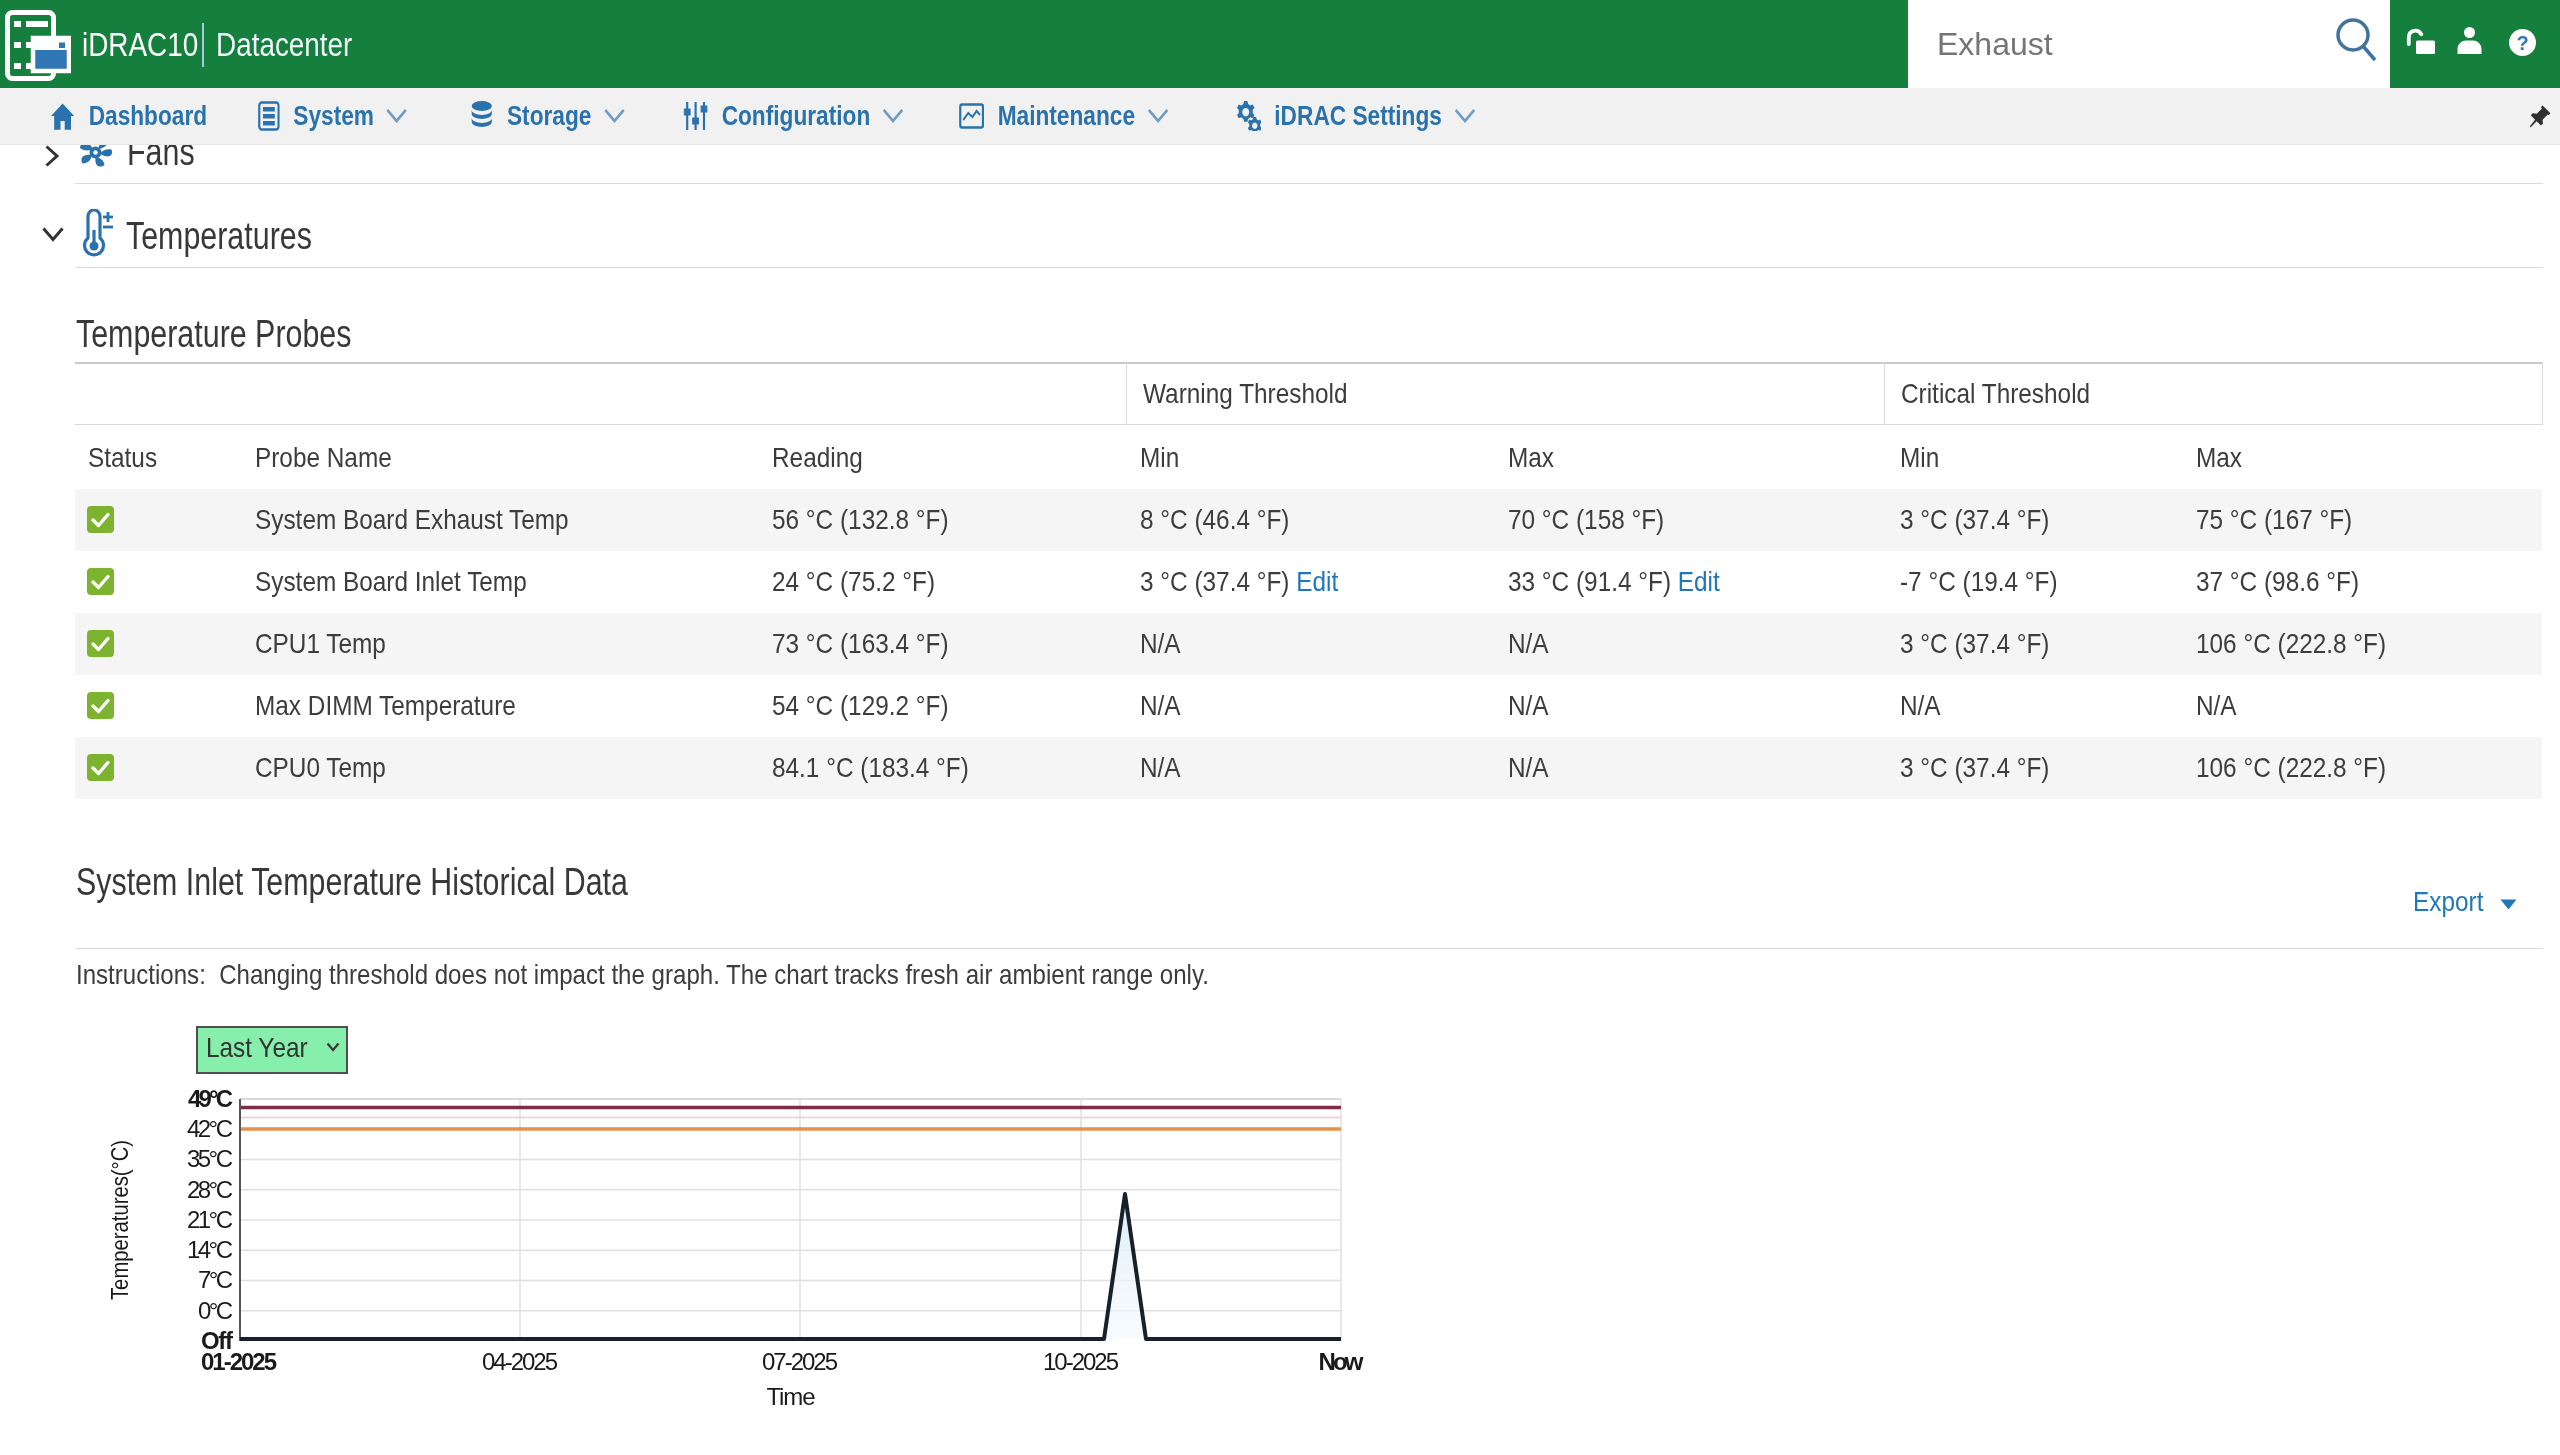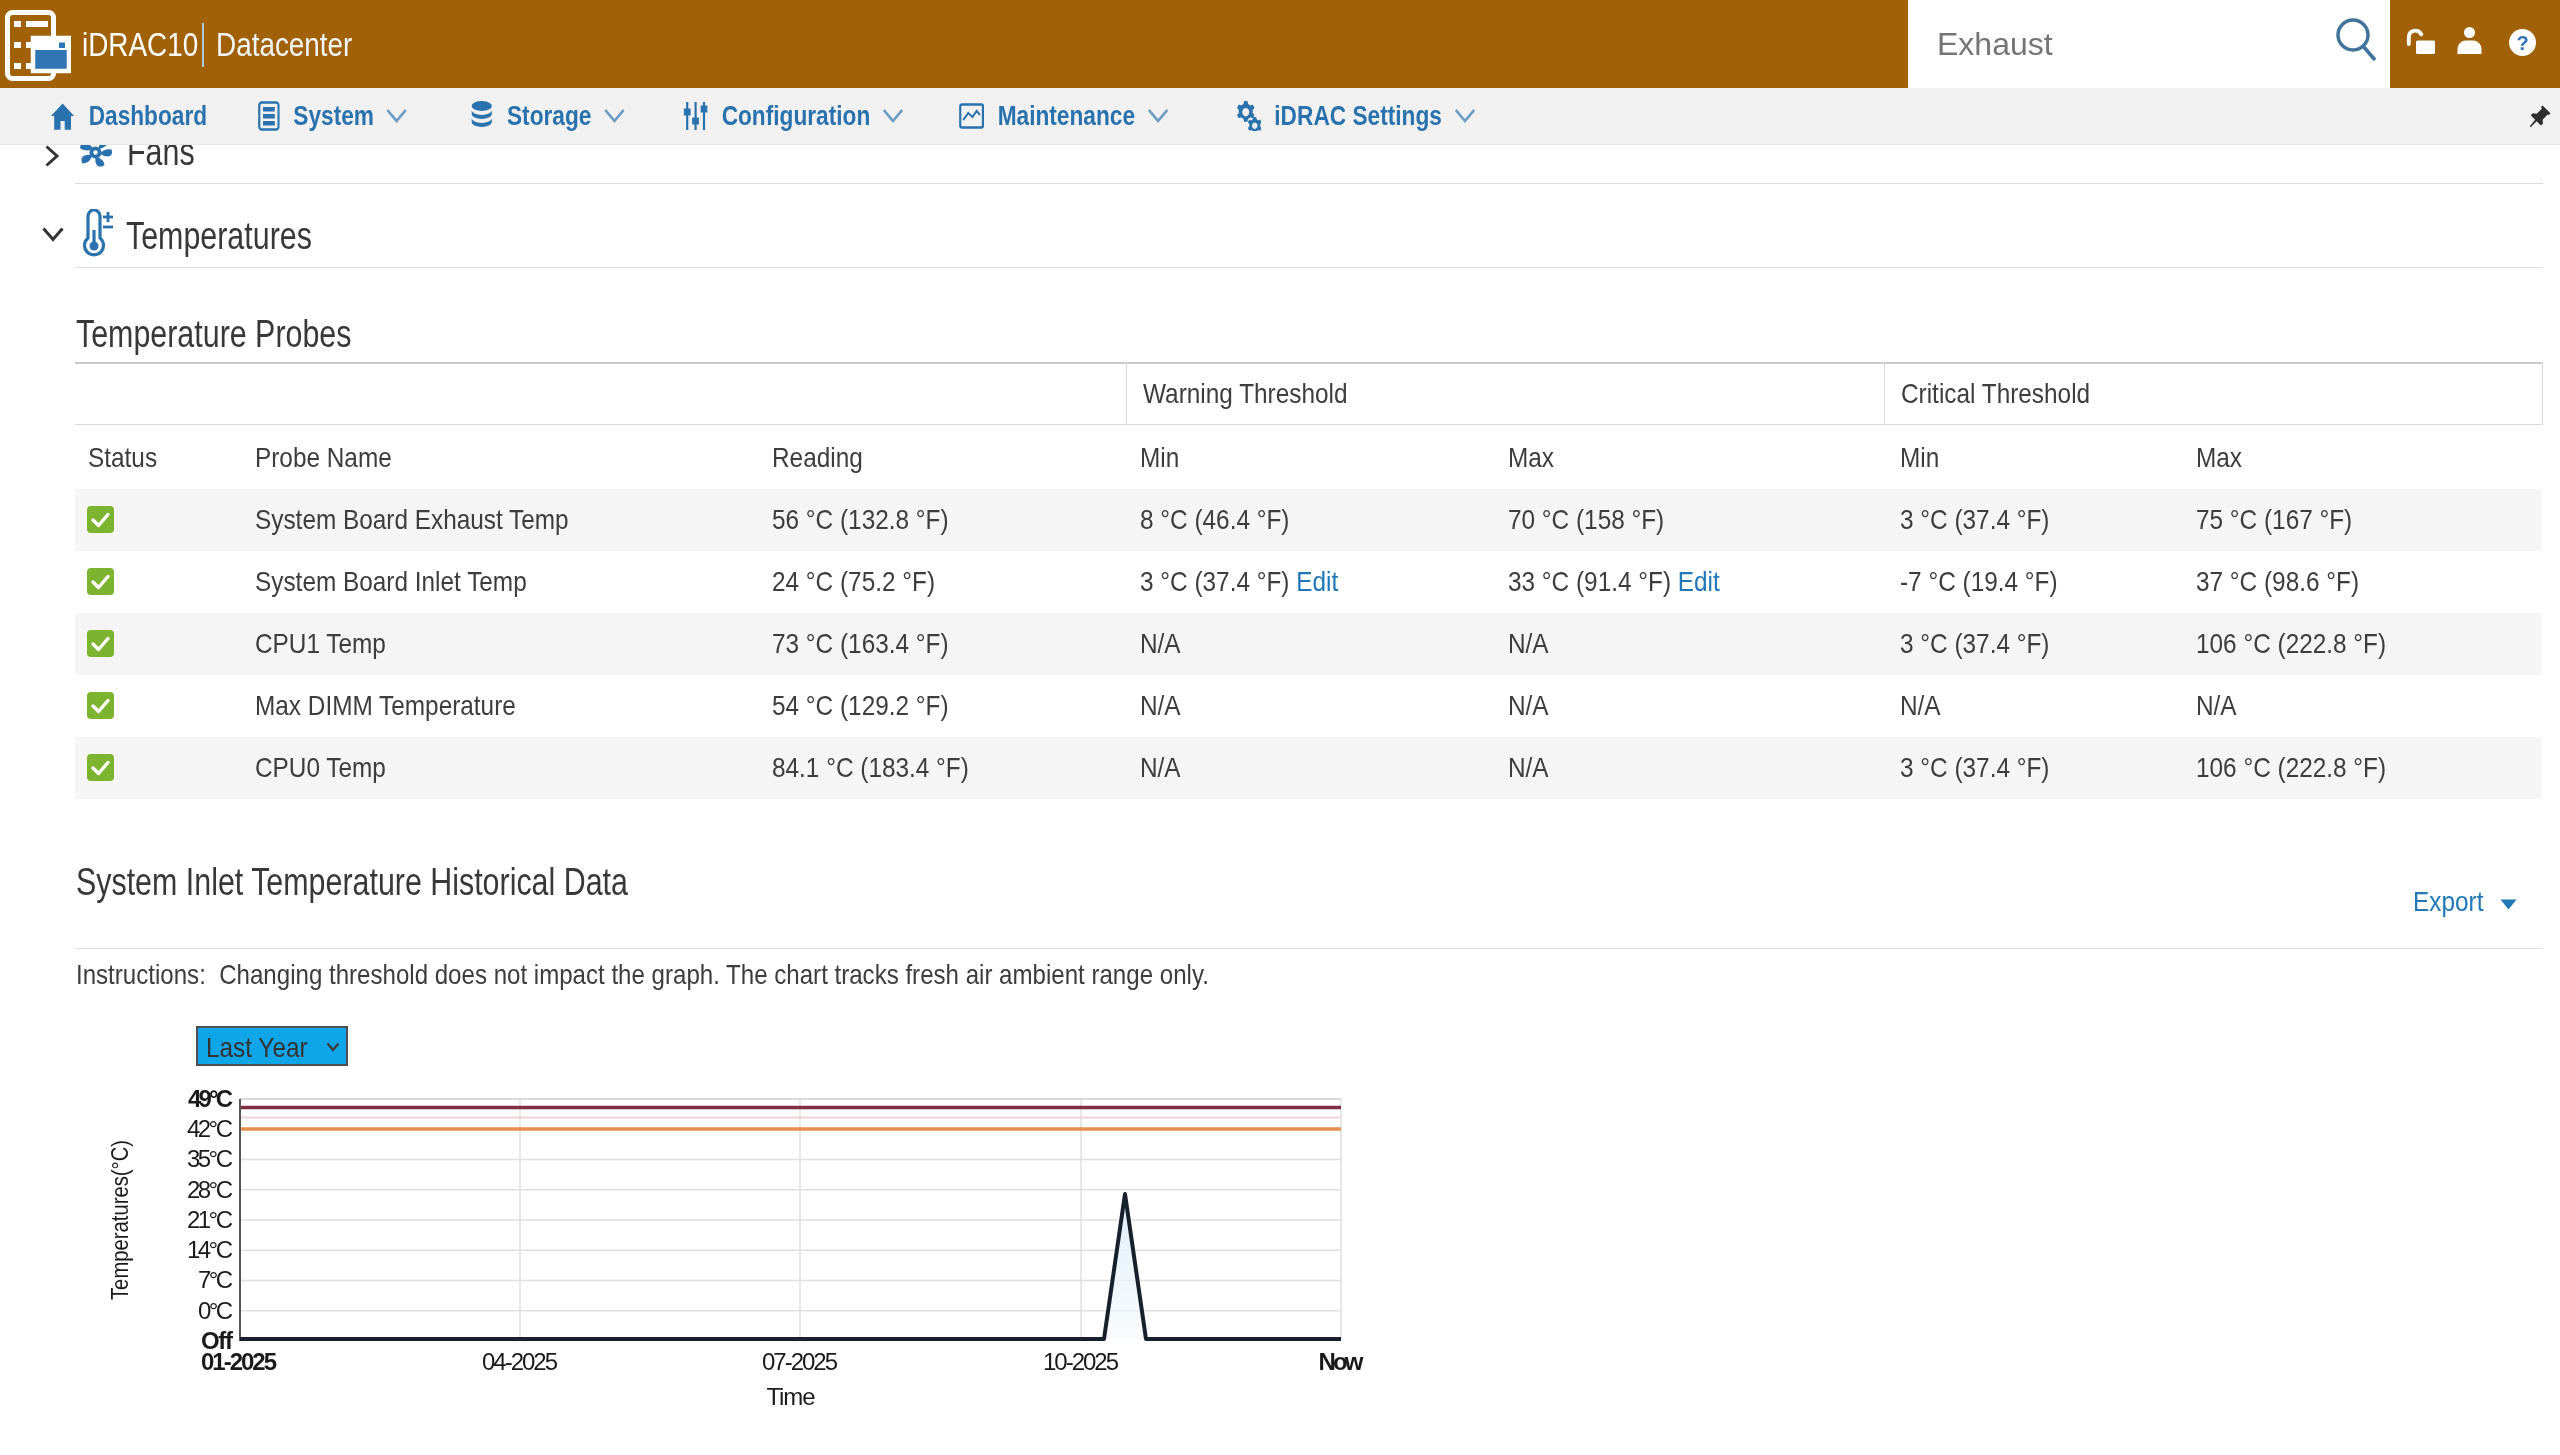--- a/index.html
+++ b/index.html
@@ -1,20 +1,20 @@
 <!DOCTYPE html>
 <html><head>
 <meta charset="utf-8">
 <style>
 * { margin:0; padding:0; box-sizing:border-box; }
 html,body { width:2560px; height:1455px; background:#fff; font-family:"Liberation Sans", sans-serif; position:relative; overflow:hidden; }
 .abs { position:absolute; }
 
 
-#hdr { position:absolute; top:0; left:0; width:2560px; height:88px; background:#a16207; }
+#hdr { position:absolute; top:0; left:0; width:2560px; height:88px; background:#15803d; }
 #hdr .brand { position:absolute; left:82px; top:0; height:88px; line-height:88px; color:#fff; font-size:34px; }
 #hdr .sep { position:absolute; left:202px; top:23px; width:2px; height:44px; background:#a8c8e2; }
 #hdr .brand2 { position:absolute; left:216px; top:0; height:88px; line-height:88px; color:#f2f7fb; font-size:34px; }
 #searchbox { position:absolute; left:1908px; top:0; width:482px; height:89px; background:#fff; }
 #searchbox .ph { position:absolute; left:29px; top:26px; font-size:32px; color:#757575; }
 
 
 #nav { position:absolute; top:88px; left:0; width:2560px; height:56px; background:#f1f1f2; z-index:5; box-shadow:0 1px 0 #e6e6e6; }
 .navitem { position:absolute; top:0; height:56px; display:flex; align-items:center; color:#2a72ad; font-size:27px; font-weight:bold; transform:scaleX(0.84); transform-origin:left center; white-space:nowrap; }
 
@@ -23,21 +23,21 @@
 .secttext { position:absolute; color:#383838; font-size:38px; transform:scaleX(0.8); transform-origin:left center; white-space:nowrap; }
 
 
 .cell { position:absolute; font-size:28px; color:#3d3d3d; transform:scaleX(0.87); transform-origin:left center; white-space:nowrap; }
 .rowbg { position:absolute; left:75px; width:2467px; height:62px; background:#f5f5f5; }
 .tline { position:absolute; background:#d9d9d9; }
 .bluelink { color:#2178b8; }
 
 
 #chartsvg { position:absolute; left:0; top:1055px; }
-#range { position:absolute; left:196px; top:1026px; width:152px; height:40px; border:2px solid #4f4f4f; background:#0ea5e9; }
+#range { position:absolute; left:196px; top:1026px; width:152px; height:48px; border:2px solid #4f4f4f; background:#86efac; }
 #range .txt { position:absolute; left:8px; top:4px; font-size:28px; color:#333; transform:scaleX(0.87); transform-origin:left center; }
 </style>
 </head>
 <body>
 
 <div id="hdr">
   <svg class="abs" style="left:5px;top:10px" width="66" height="71" viewBox="0 0 66 71">
     <rect x="2.5" y="2.5" width="46" height="66" rx="5" fill="none" stroke="#fff" stroke-width="5"></rect>
     <rect x="9" y="11" width="7" height="6" fill="#fff"></rect>
       <rect x="21" y="11" width="22" height="6" fill="#fff"></rect>

